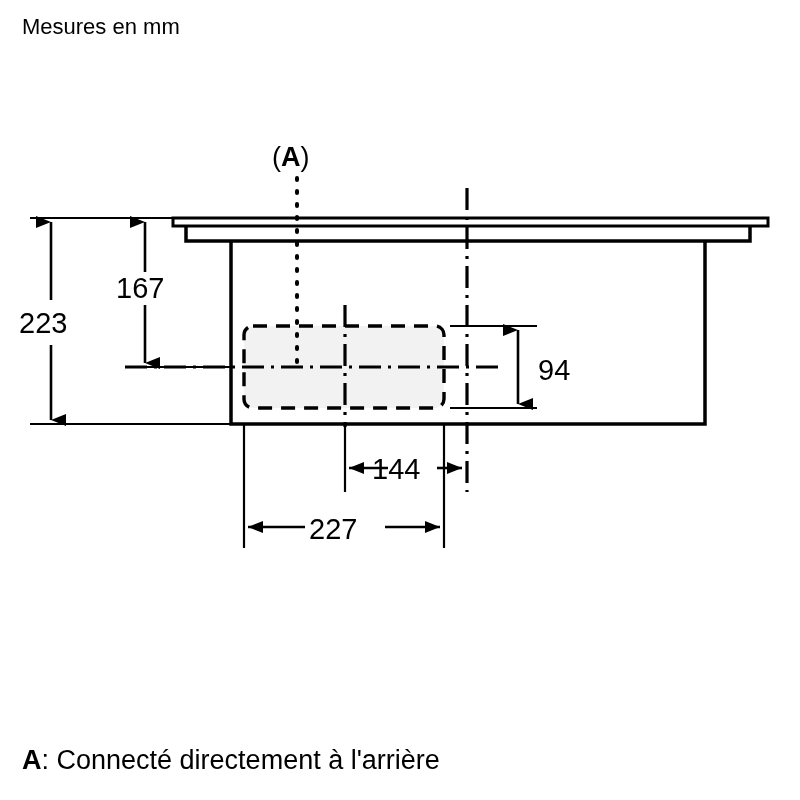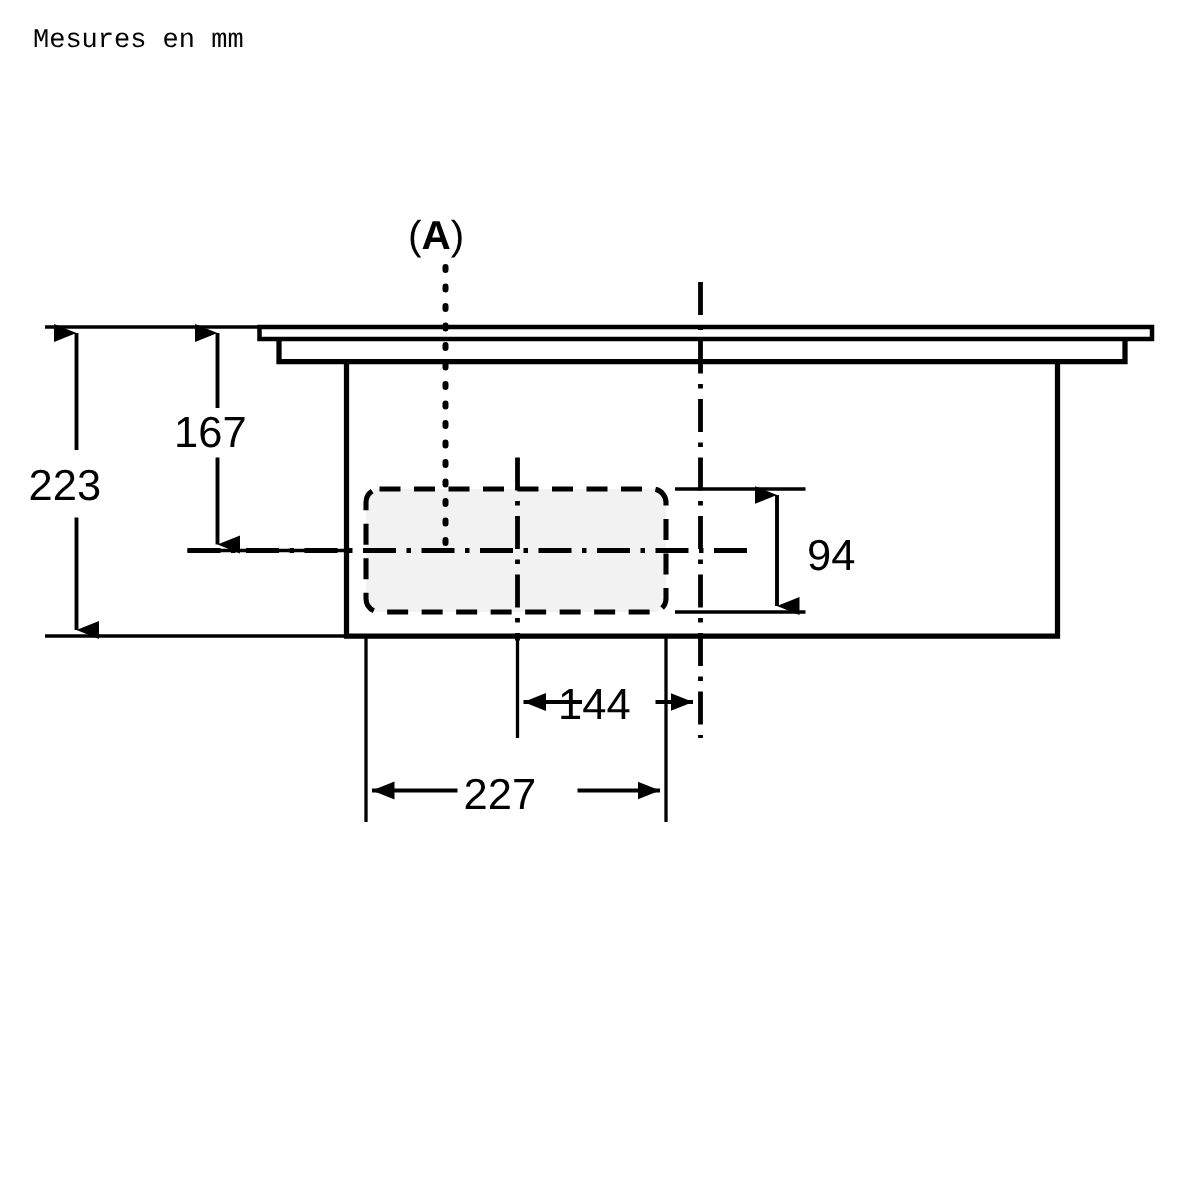--- a/index.html
+++ b/index.html
@@ -21,25 +21,24 @@
     height: 800px;
     background: #ffffff;
   }
   .heading-block {
     position: absolute;
     left: 22px;
     top: 8px;
     width: 600px;
   }
   .heading-line {
-    font-size: 18px;
+    font-size: 22px;
     line-height: 38px;
     color: #000000;
     white-space: pre;
-    font-family: Liberation Mono, monospace;
   }
   .caption-block {
     position: absolute;
     left: 22px;
     top: 742px;
     width: 740px;
     font-size: 27px;
     line-height: 36px;
     white-space: pre;
   }
@@ -160,14 +159,15 @@
     <g>
       <line x1="305" y1="527" x2="248" y2="527" stroke="#000000" stroke-width="2.6" marker-end="url(#arrHeadH)"></line>
       <line x1="385" y1="527" x2="440" y2="527" stroke="#000000" stroke-width="2.6" marker-end="url(#arrHeadH)"></line>
       <text class="dim-label" x="309" y="539">227</text>
     </g>
 
     <text class="ref-label" x="272" y="166"><tspan>(</tspan><tspan class="bold">A</tspan><tspan>)</tspan></text>
 
   </svg>
 
+  <div class="caption-block"><span class="caption-key">A</span><span>: </span><span>Connecté directement à l'arrière</span></div>
 
 </div>
 
 </body></html>

